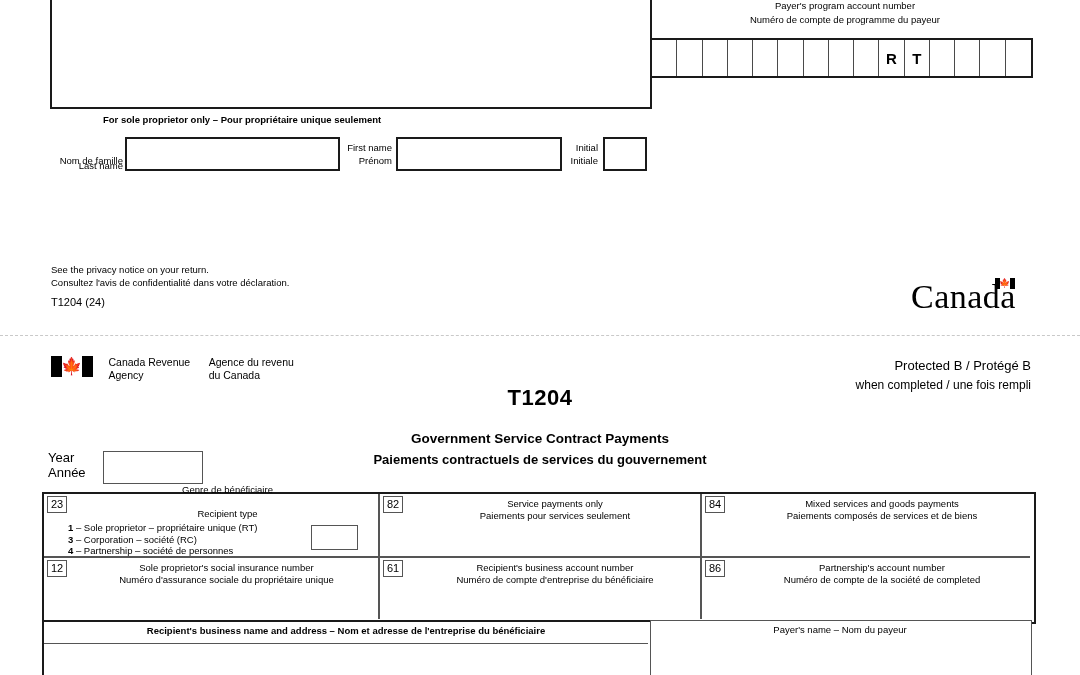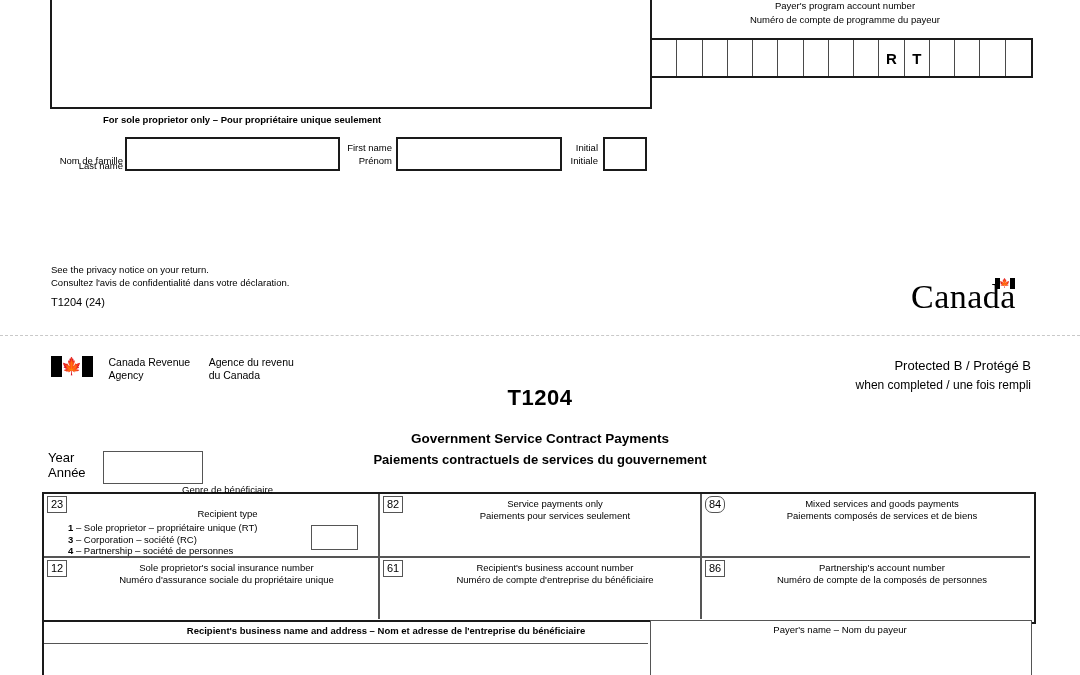--- a/index.html
+++ b/index.html
@@ -218,47 +218,47 @@
 </div>
 <div class="abs thinbox" style="left:311px;top:525px;width:45px;height:23px;"></div>
 
 
 <div class="abs boxnum" style="left:383px;top:496px;">82</div>
 <div class="abs seclbl" style="left:415px;top:498px;width:280px;">Service payments only</div>
 <div class="abs seclbl" style="left:415px;top:510px;width:280px;">Paiements pour services seulement</div>
 <div class="abs" style="left:382px;top:524px;width:314px;height:30px;"></div>
 
 
-<div class="abs boxnum" style="left:705px;top:496px;border-radius:7px;">84</div>
+<div class="abs boxnum" style="left:705px;top:496px;">84</div>
 <div class="abs seclbl" style="left:737px;top:498px;width:290px;">Mixed services and goods payments</div>
 <div class="abs seclbl" style="left:737px;top:510px;width:290px;">Paiements composés de services et de biens</div>
 <div class="abs" style="left:704px;top:524px;width:324px;height:30px;"></div>
 
 
 <div class="abs boxnum" style="left:47px;top:560px;">12</div>
 <div class="abs seclbl" style="left:78px;top:562px;width:297px;">Sole proprietor's social insurance number</div>
 <div class="abs seclbl" style="left:78px;top:574px;width:297px;">Numéro d'assurance sociale du propriétaire unique</div>
 <div class="abs" style="left:46px;top:588px;width:330px;height:30px;"></div>
 
 
 <div class="abs boxnum" style="left:383px;top:560px;">61</div>
 <div class="abs seclbl" style="left:415px;top:562px;width:280px;">Recipient's business account number</div>
 <div class="abs seclbl" style="left:415px;top:574px;width:280px;">Numéro de compte d'entreprise du bénéficiaire</div>
 <div class="abs" style="left:382px;top:588px;width:314px;height:30px;"></div>
 
 
 <div class="abs boxnum" style="left:705px;top:560px;">86</div>
 <div class="abs seclbl" style="left:737px;top:562px;width:290px;">Partnership's account number</div>
-<div class="abs seclbl" style="left:737px;top:574px;width:290px;">Numéro de compte de la composés de personnes</div>
+<div class="abs seclbl" style="left:737px;top:574px;width:290px;">Numéro de compte de la société de completed</div>
 <div class="abs" style="left:704px;top:588px;width:324px;height:30px;"></div>
 
 
 <div class="abs hardbox" style="left:42px;top:620px;width:608px;height:58px;"></div>
 <div class="abs sec-divider" style="left:44px;top:643px;width:604px;height:1px;"></div>
-<div class="abs lbl-b ctr" style="left:44px;top:625px;width:604px;padding-left:40px;">Recipient's business name and address – Nom et adresse de l'entreprise du bénéficiaire</div>
+<div class="abs lbl-b ctr" style="left:44px;top:625px;width:604px;">Recipient's business name and address – Nom et adresse de l'entreprise du bénéficiaire</div>
 <div class="abs" style="left:44px;top:645px;width:604px;height:32px;"></div>
 
 <div class="abs thinbox" style="left:650px;top:620px;width:380px;height:58px;"></div>
 <div class="abs lbl ctr" style="left:652px;top:624px;width:376px;">Payer's name – Nom du payeur</div>
 <div class="abs" style="left:652px;top:640px;width:376px;height:36px;"></div>
 
 
 
 
 </body></html>

